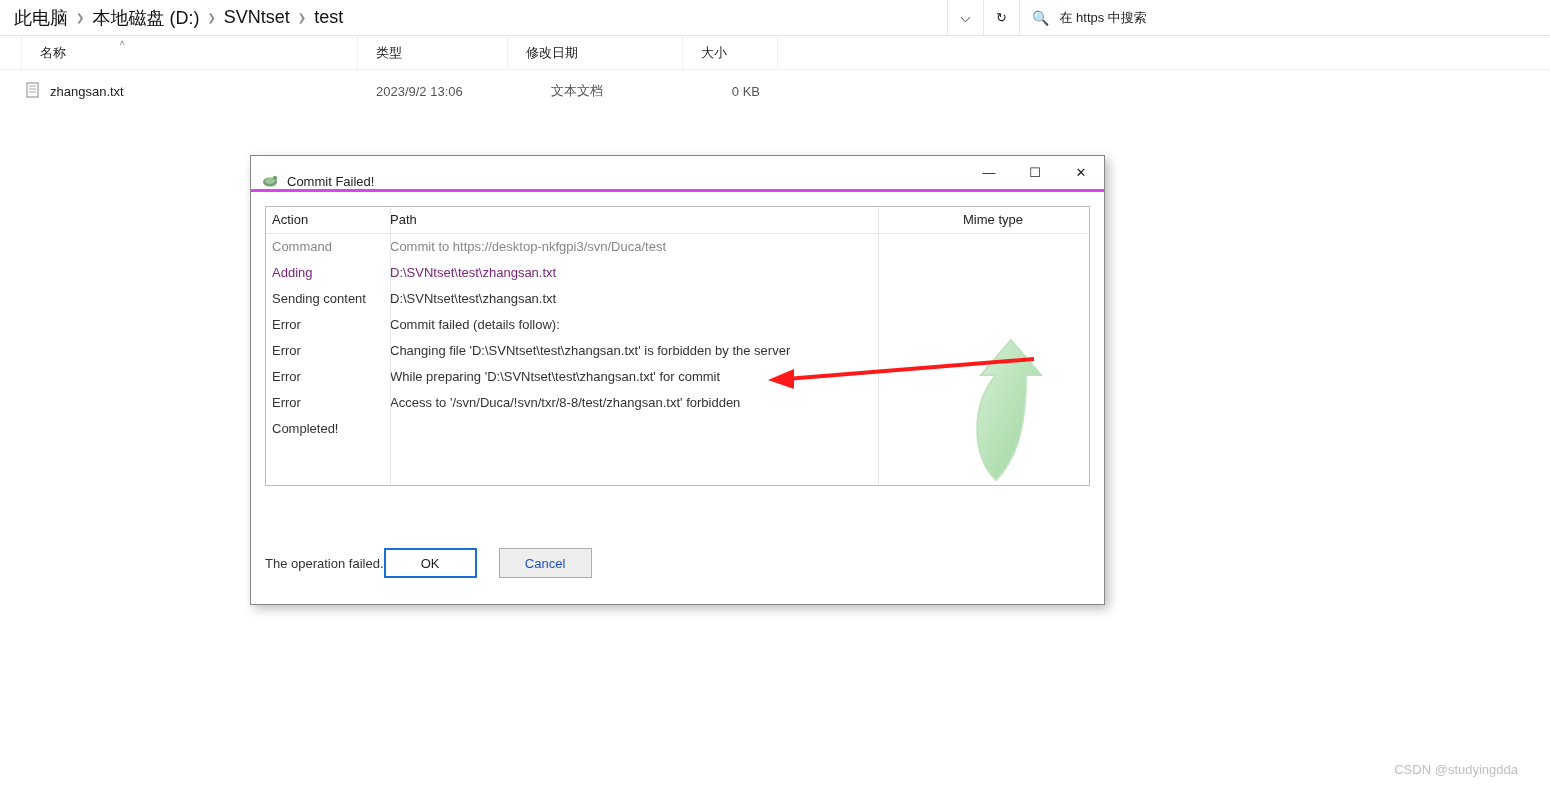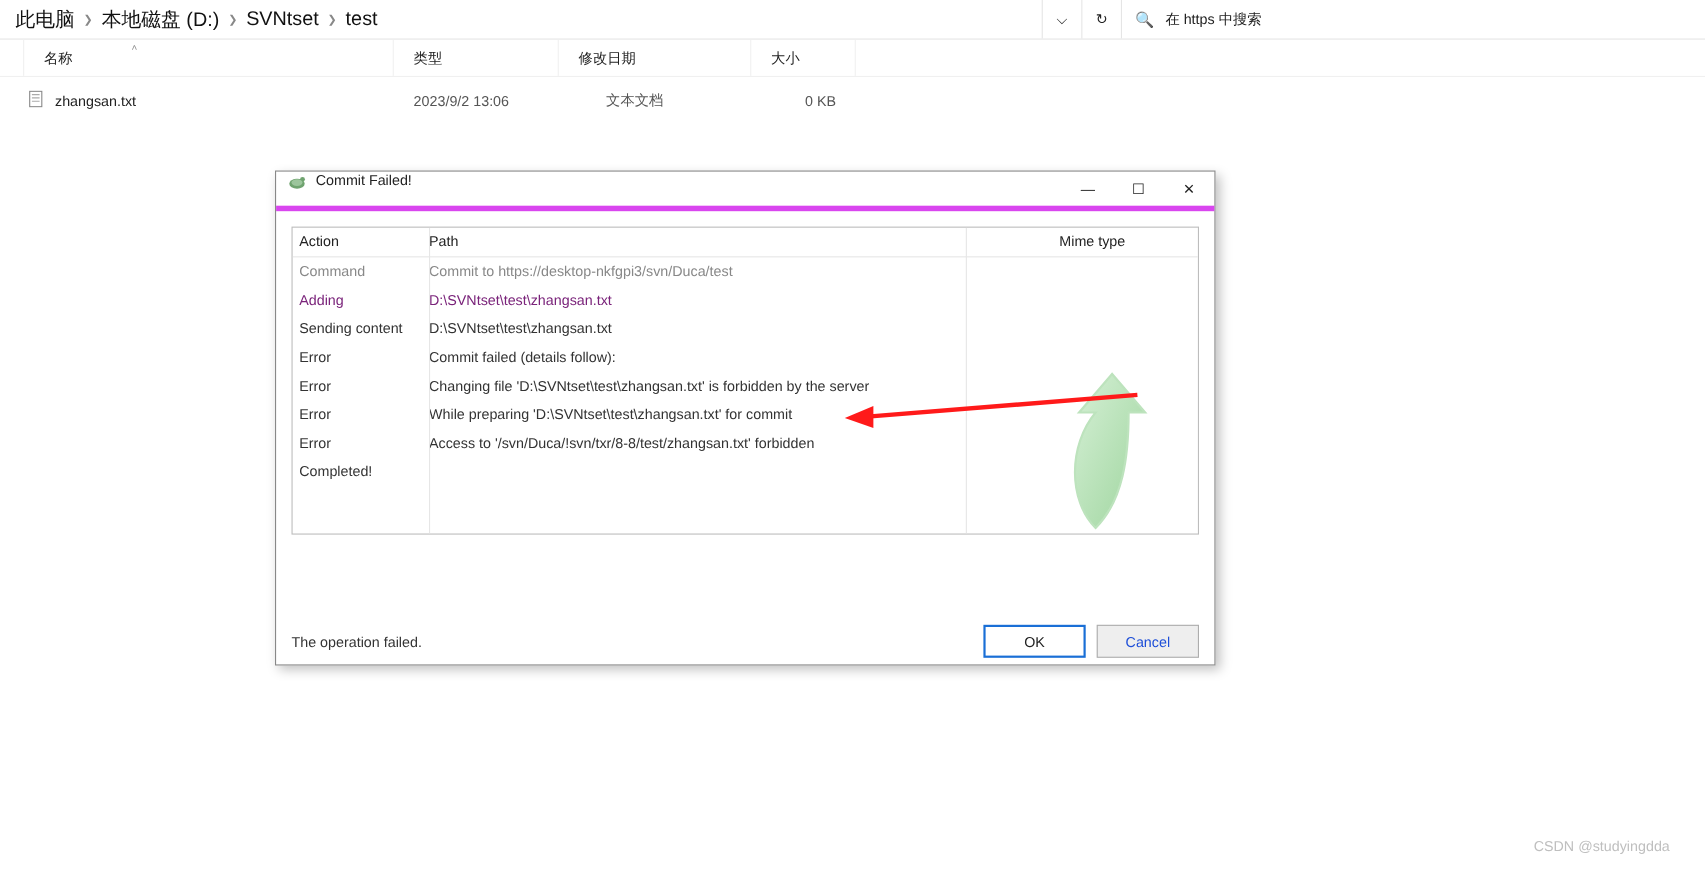--- a/index.html
+++ b/index.html
@@ -22,44 +22,44 @@
   .col.size{flex:0 0 95px}
   .filerow{display:flex;align-items:center;height:26px;margin-top:8px}
   .filerow .gutter{width:22px}
   .filerow .icon{width:22px;text-align:center;color:#666}
   .filerow .nm{flex:0 0 314px;padding-left:6px}
   .filerow .dt{flex:0 0 175px;color:#555;padding-left:18px}
   .filerow .tp{flex:0 0 150px;color:#555;padding-left:18px}
   .filerow .sz{flex:0 0 95px;text-align:right;color:#555;padding-right:18px}
 
   .dialog{position:absolute;left:250px;top:155px;width:855px;height:450px;background:#fff;border:1px solid #888;box-shadow:4px 4px 10px rgba(0,0,0,.25)}
-  .dlg-title{height:36px;display:flex;align-items:flex-start;padding:0 10px;border-bottom:5px solid #d946ef;position:relative}
+  .dlg-title{height:36px;display:flex;align-items:flex-end;padding:0 10px;border-bottom:3px solid #d946ef;position:relative}
   .tort{width:18px;height:18px;margin-right:8px}
   .wincontrols{position:absolute;right:0;top:0;height:100%;display:flex}
   .winbtn{width:46px;height:100%;display:flex;align-items:center;justify-content:center;color:#222;font-family:Arial}
   .dlg-body{padding:14px}
   .grid{border:1px solid #bdbdbd;width:100%;height:280px;overflow:hidden;position:relative;background:#fff}
   .grow{display:flex;align-items:flex-start;padding:2px 6px;line-height:22px}
   .c-action{flex:0 0 118px;color:#333}
   .c-path{flex:1;color:#333}
   .c-mime{flex:0 0 120px;color:#333}
   .hdrrow{border-bottom:1px solid #e6e6e6}
   .hdrrow div{color:#222}
   .cmd .c-action,.cmd .c-path{color:#888}
   .adding .c-action,.adding .c-path{color:#7a237a}
   .vline{position:absolute;top:0;bottom:0;width:1px;background:#e6e6e6}
   .vline.a{left:124px}
   .vline.b{right:210px}
 
   .svn-arrow{position:absolute;right:38px;top:128px;width:110px;height:150px;pointer-events:none}
   .red-arrow{position:absolute;left:500px;top:142px;width:275px;height:40px;pointer-events:none}
 
-  .dlg-foot{position:absolute;left:14px;right:14px;bottom:6px;display:flex;align-items:center;justify-content:space-between}
+  .dlg-foot{position:absolute;left:14px;right:14px;bottom:26px;display:flex;align-items:center;justify-content:flex-start}
   .status{color:#333}
-  .btns{display:flex;gap:10px}
+  .btns{display:flex;gap:22px}
   .btn{width:93px;height:30px;display:flex;align-items:center;justify-content:center;border:1px solid #adadad;background:#e1e1e1}
   .btn.ok{border:2px solid #1a6fd6;background:#fff}
   .btn.cancel{color:#1d4ed8;background:#eee}
 
   .watermark{position:absolute;right:32px;bottom:16px;color:#bfbfbf;font-size:13px}
 </style>
 </head>
 <body>
 
 <div class="topbar">

